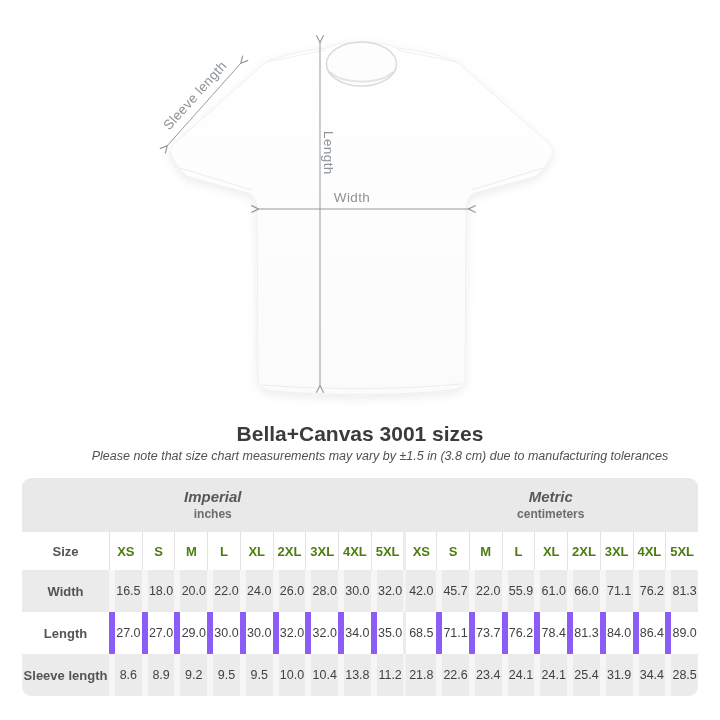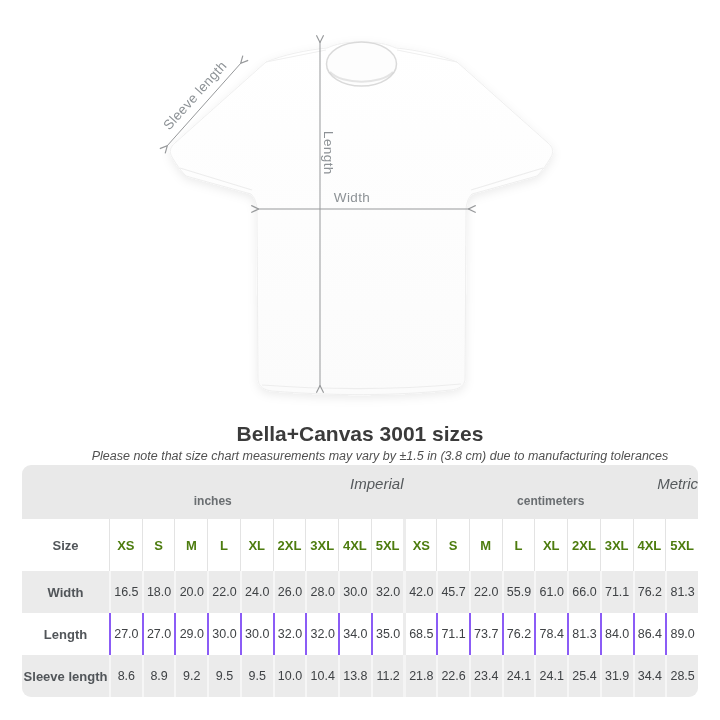--- a/index.html
+++ b/index.html
@@ -11,40 +11,40 @@
   .diagram{position:relative;width:720px;height:410px;}
   .diagram svg{position:absolute;left:0;top:0;}
   .measure-label{position:absolute;color:#8d9296;font-size:13.5px;letter-spacing:.4px;}
   .label-width{left:312px;top:190px;width:80px;text-align:center;}
   .label-length{left:321px;top:131px;writing-mode:vertical-lr;}
   .label-sleeve{left:148px;top:88px;width:94px;text-align:center;
                 transform:rotate(-48deg);transform-origin:center;}
 
   
   .chart-title{margin:12px 12px 3px;text-align:center;font-size:21px;font-weight:bold;color:#3b3b3b;}
-  .chart-note{margin:0 0 2px;text-align:center;font-size:12.5px;font-style:italic;color:#515151;padding-left:40px;}
+  .chart-note{margin:0 0 15px;text-align:center;font-size:12.5px;font-style:italic;color:#515151;padding-left:40px;}
 
   
   .table-wrap{margin:0 22px;border-radius:9px;overflow:hidden;}
   table{width:676px;border-collapse:separate;border-spacing:0;table-layout:fixed;}
   col.label-col{width:87px;}
   th,td{padding:0;text-align:center;vertical-align:middle;}
 
   tr.band th{background:#e9e9e9;height:54px;}
-  .sec-title{font-size:15px;font-weight:normal;font-style:italic;color:#55595c;line-height:1.25;text-align:right;}
+  .sec-title{font-size:15px;font-weight:bold;font-style:italic;color:#55595c;line-height:1.25;}
   .sec-unit{font-size:12px;color:#6a6e71;line-height:1.2;}
 
-  tr.size-row{height:52px;}
+  tr.size-row{height:38px;}
   tr.data-row{height:42px;}
   .row-white{background:#ffffff;}
   .row-gray{background:#ebebeb;}
 
   th.row-label{font-size:13px;font-weight:bold;color:#515559;}
   td.size-cell{font-size:13px;font-weight:bold;color:#4d7c0f;border-left:1px solid #e3e3e3;}
-  td.val-cell{font-size:12.5px;color:#3f4245;border-left:2px solid #8b5cf6;}
+  td.val-cell{font-size:12.5px;color:#3f4245;border-left:6px solid #8b5cf6;}
   .row-gray td{border-left-color:#f6f6f6;}
   td.sep{border-left-width:3px;}
   .row-white td.sep{border-left-color:#ececec;}
   .row-gray td.sep{border-left-color:#f4f4f4;margin-left:36px;}
 </style>
 </head>
 <body>
 
 <div class="diagram">
   <svg width="720" height="410" viewBox="0 0 720 410">

